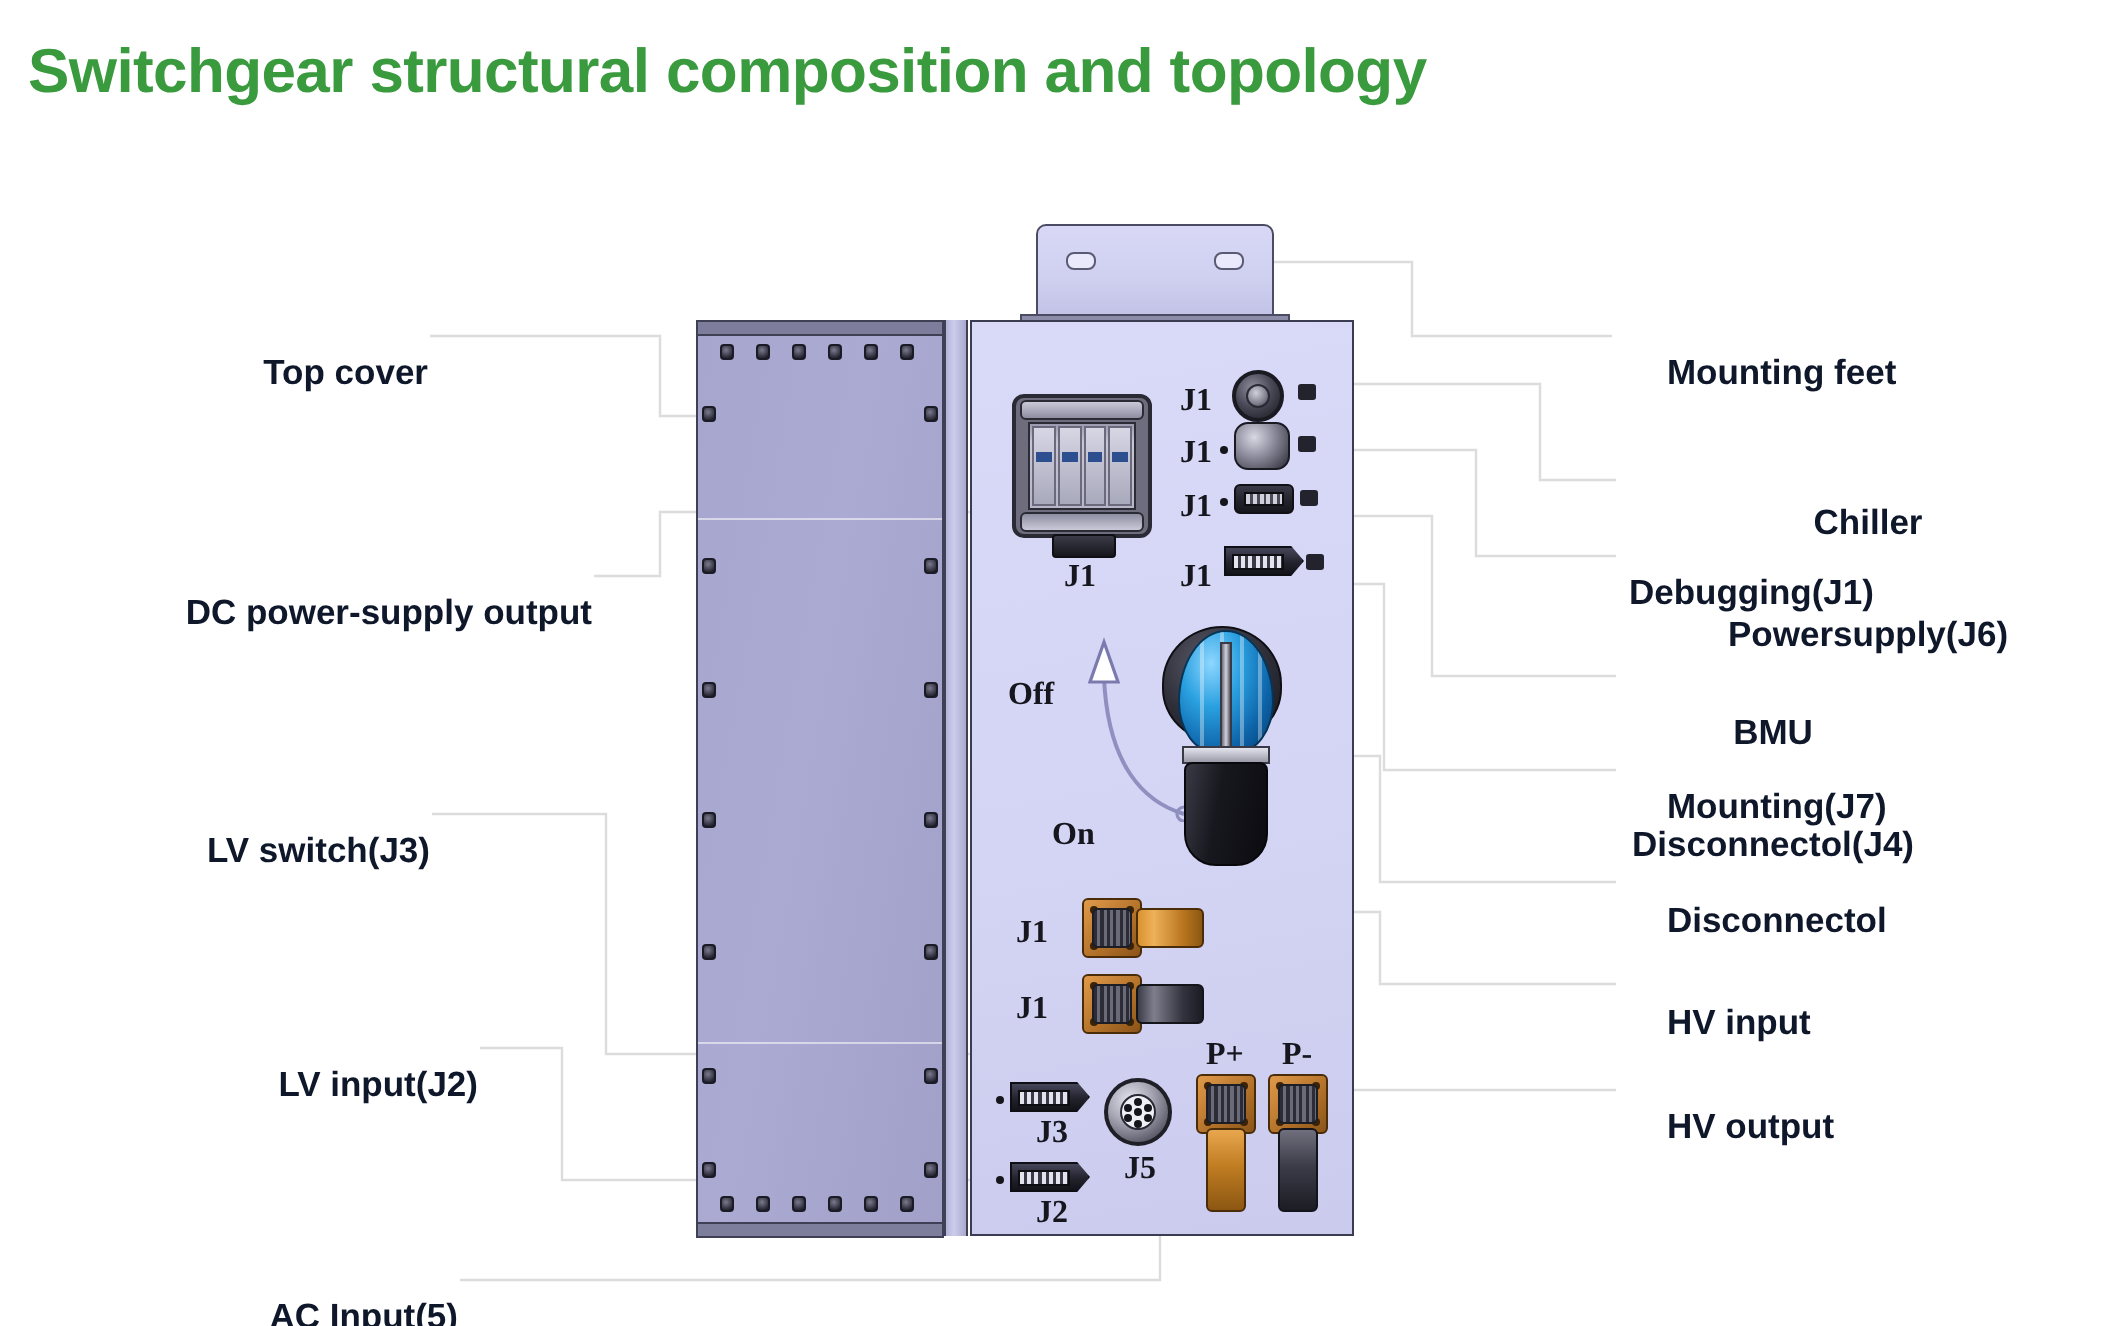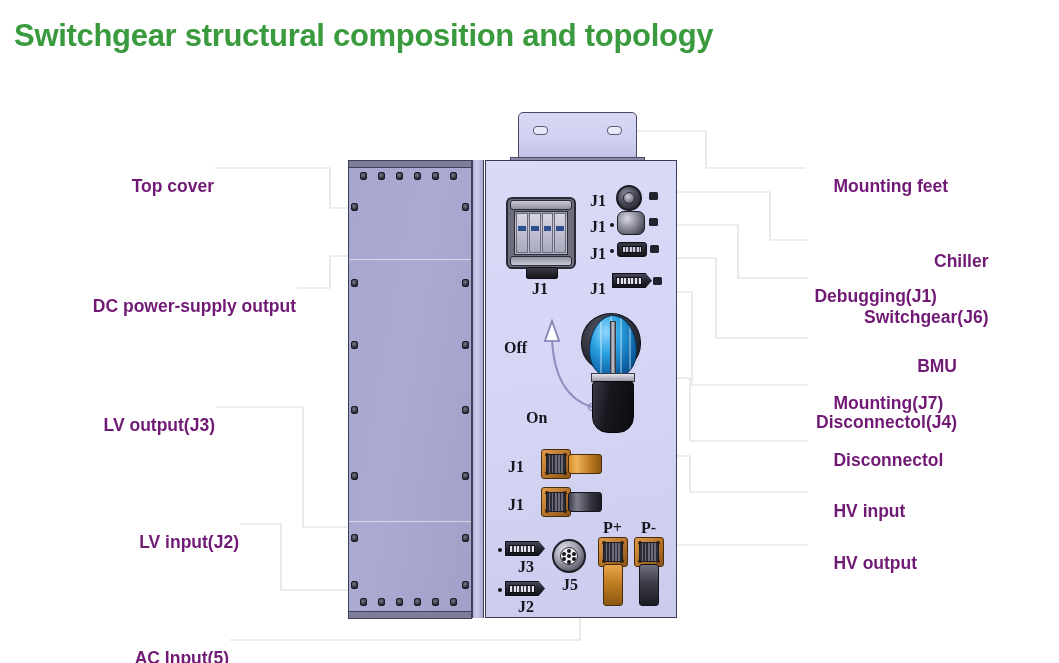--- a/index.html
+++ b/index.html
@@ -32,25 +32,25 @@
     color: #3a9a3e;
     letter-spacing: -0.3px;
     white-space: nowrap;
   }
 
   
   .callout {
     position: absolute;
     font-size: 17.5px;
     font-weight: bold;
-    color: #701a75;
+    color: #0f172a;
     line-height: 1.06;
     white-space: pre;
   }
-  .callout.right { text-align: right; }
+  .callout.right { text-align: center; }
   .callout.left  { text-align: right; }
 
   
   #leaders {
     position: absolute;
     left: 0; top: 0;
     width: 1059px;
     height: 663px;
     pointer-events: none;
   }
@@ -502,38 +502,38 @@
 
   <div class="callout left" style="left:14px; top:158px; width:200px;">
     <span>Top cover</span>
   </div>
 
   <div class="callout left" style="left:14px; top:278px; width:282px;">
     <span>DC power-supply output</span>
   </div>
 
   <div class="callout left" style="left:14px; top:397px; width:201px;">
-    <span>LV output(J3)</span>
+    <span>LV switch(J3)</span>
   </div>
 
   <div class="callout left" style="left:14px; top:514px; width:225px;">
     <span>LV input(J2)</span>
   </div>
 
   <div class="callout left" style="left:14px; top:630px; width:215px;">
     <span>AC Input(5)</span>
   </div>
 
   <div class="callout right" style="left:814px; top:158px;">
     <span>Mounting feet</span>
   </div>
 
   <div class="callout right" style="left:816px; top:215px;margin-left:48px;">
     <div>Chiller</div>
-    <div>Switchgear(J6)</div>
+    <div>Powersupply(J6)</div>
   </div>
 
   <div class="callout right" style="left:795px; top:268px;">
     <span>Debugging(J1)</span>
   </div>
 
   <div class="callout right" style="left:816px; top:320px;">
     <div>BMU</div>
     <div>Disconnectol(J4)</div>
   </div>

